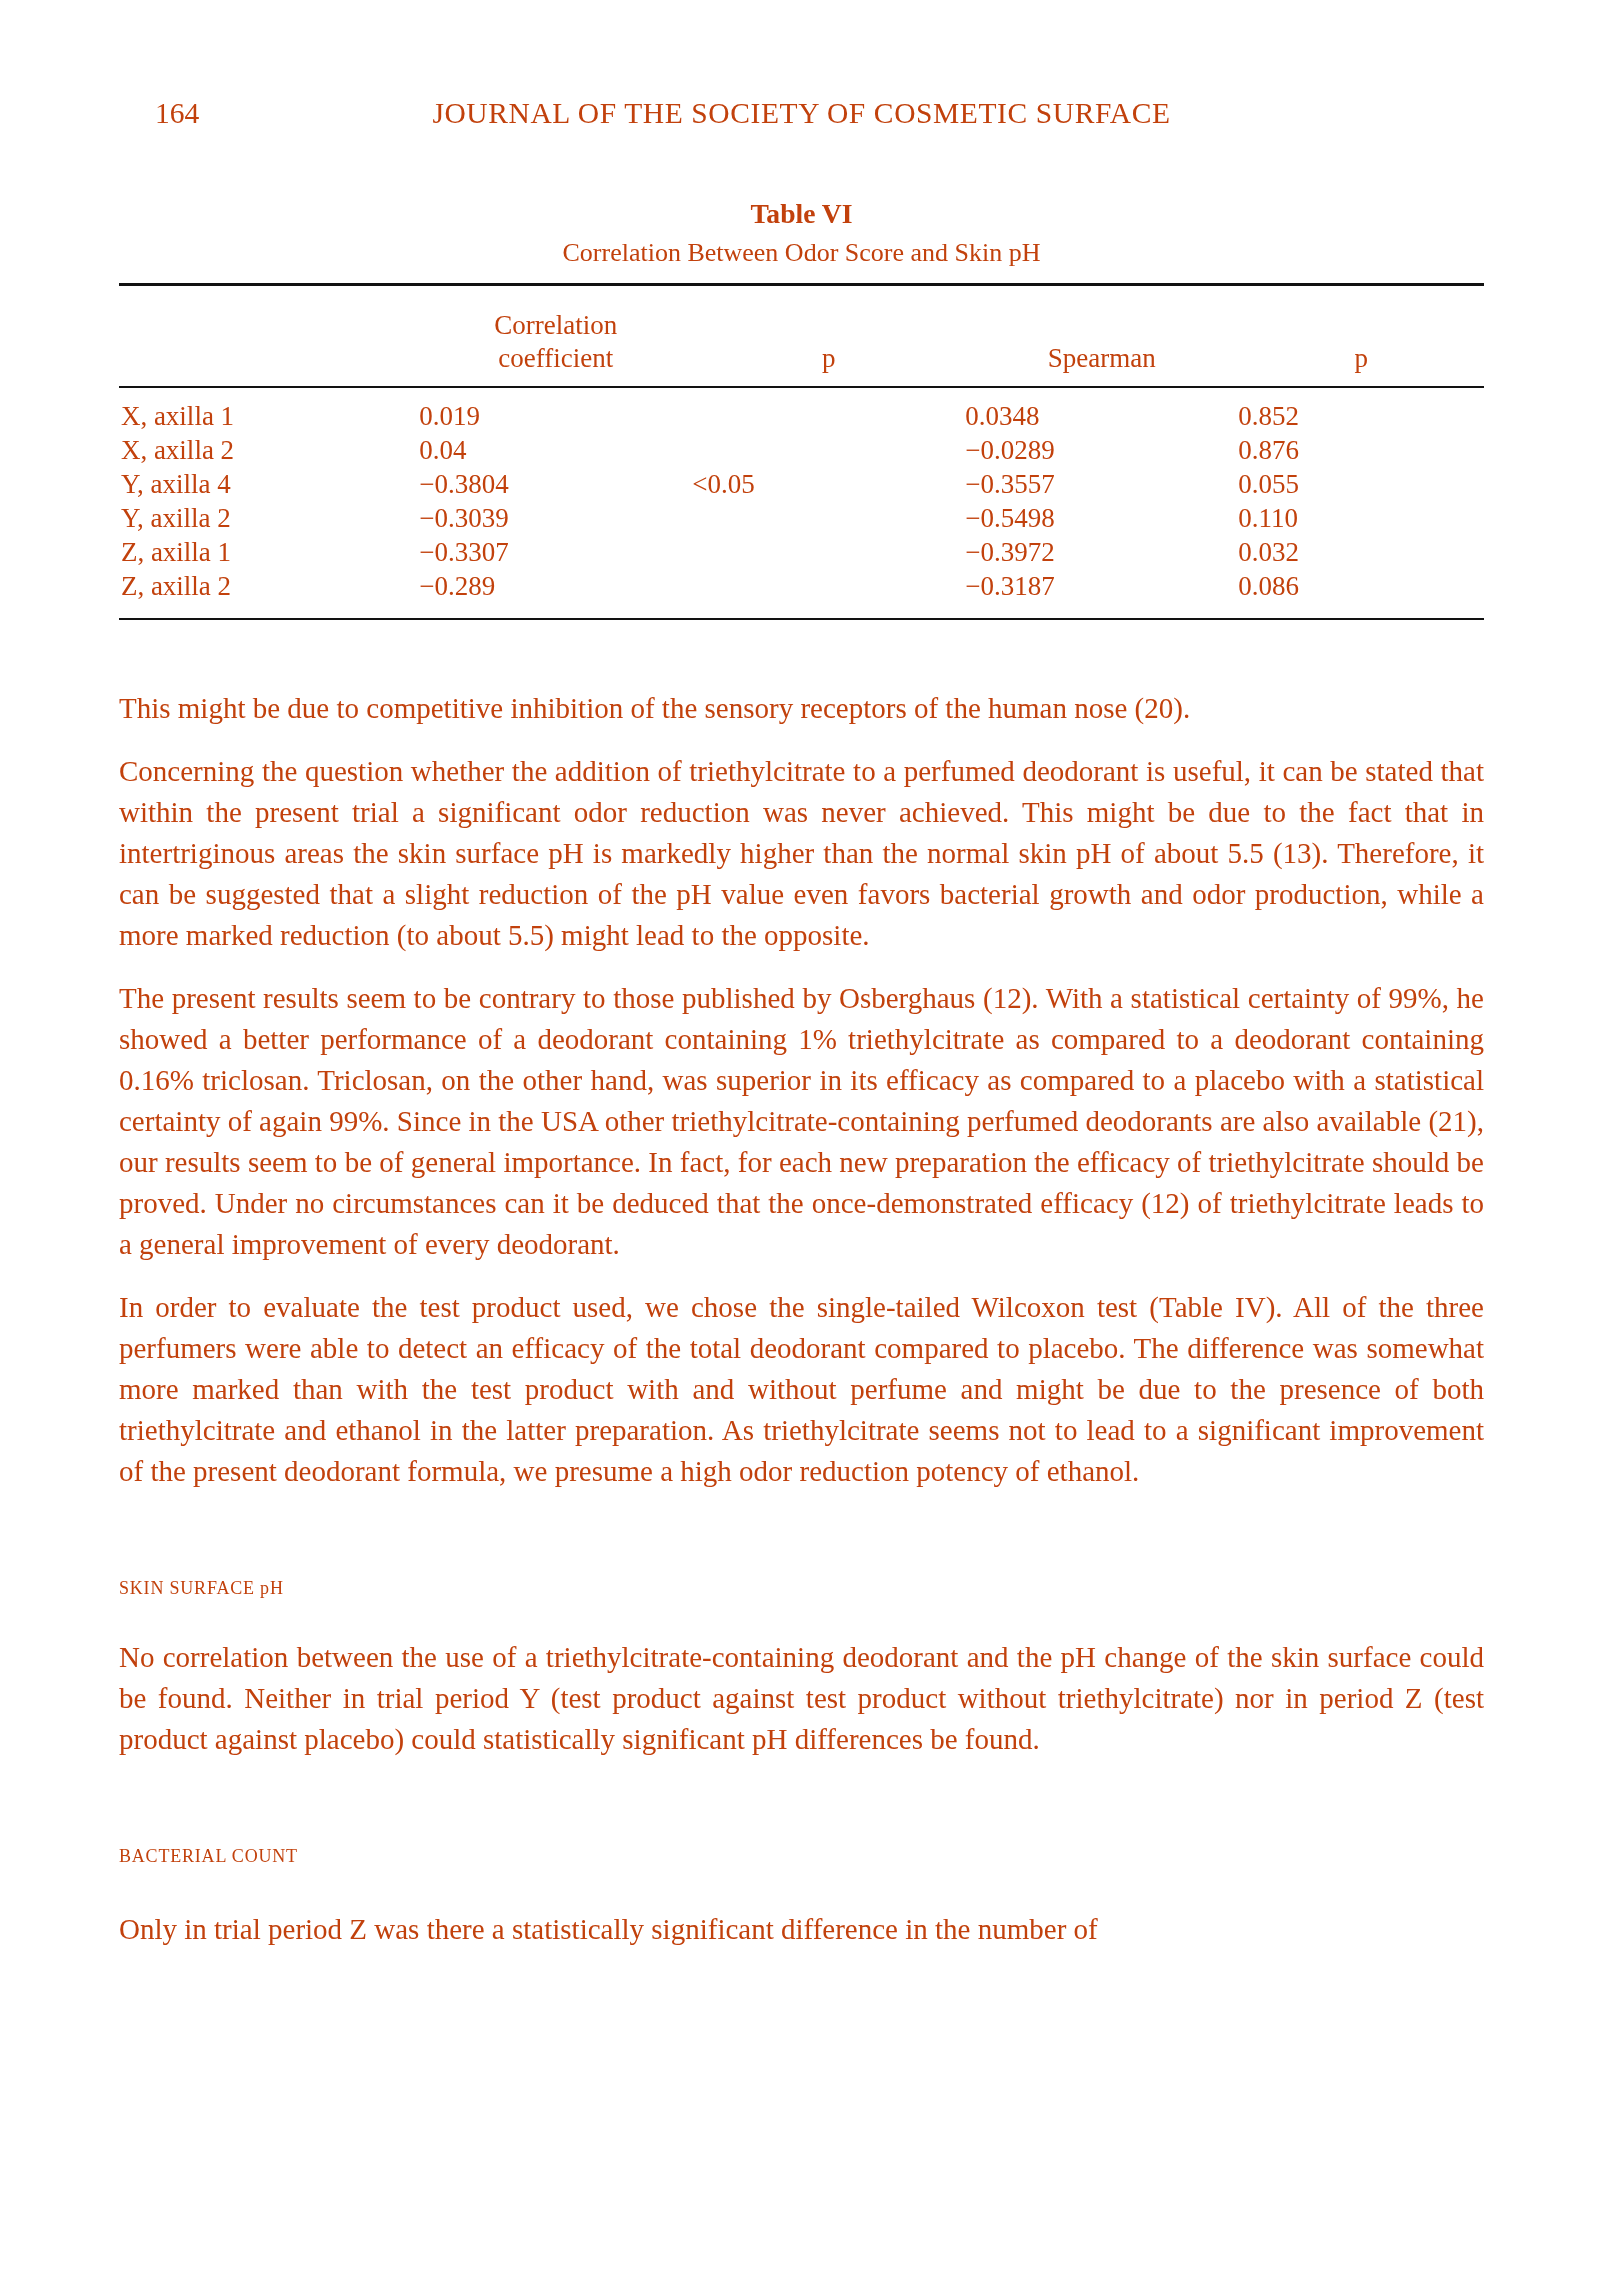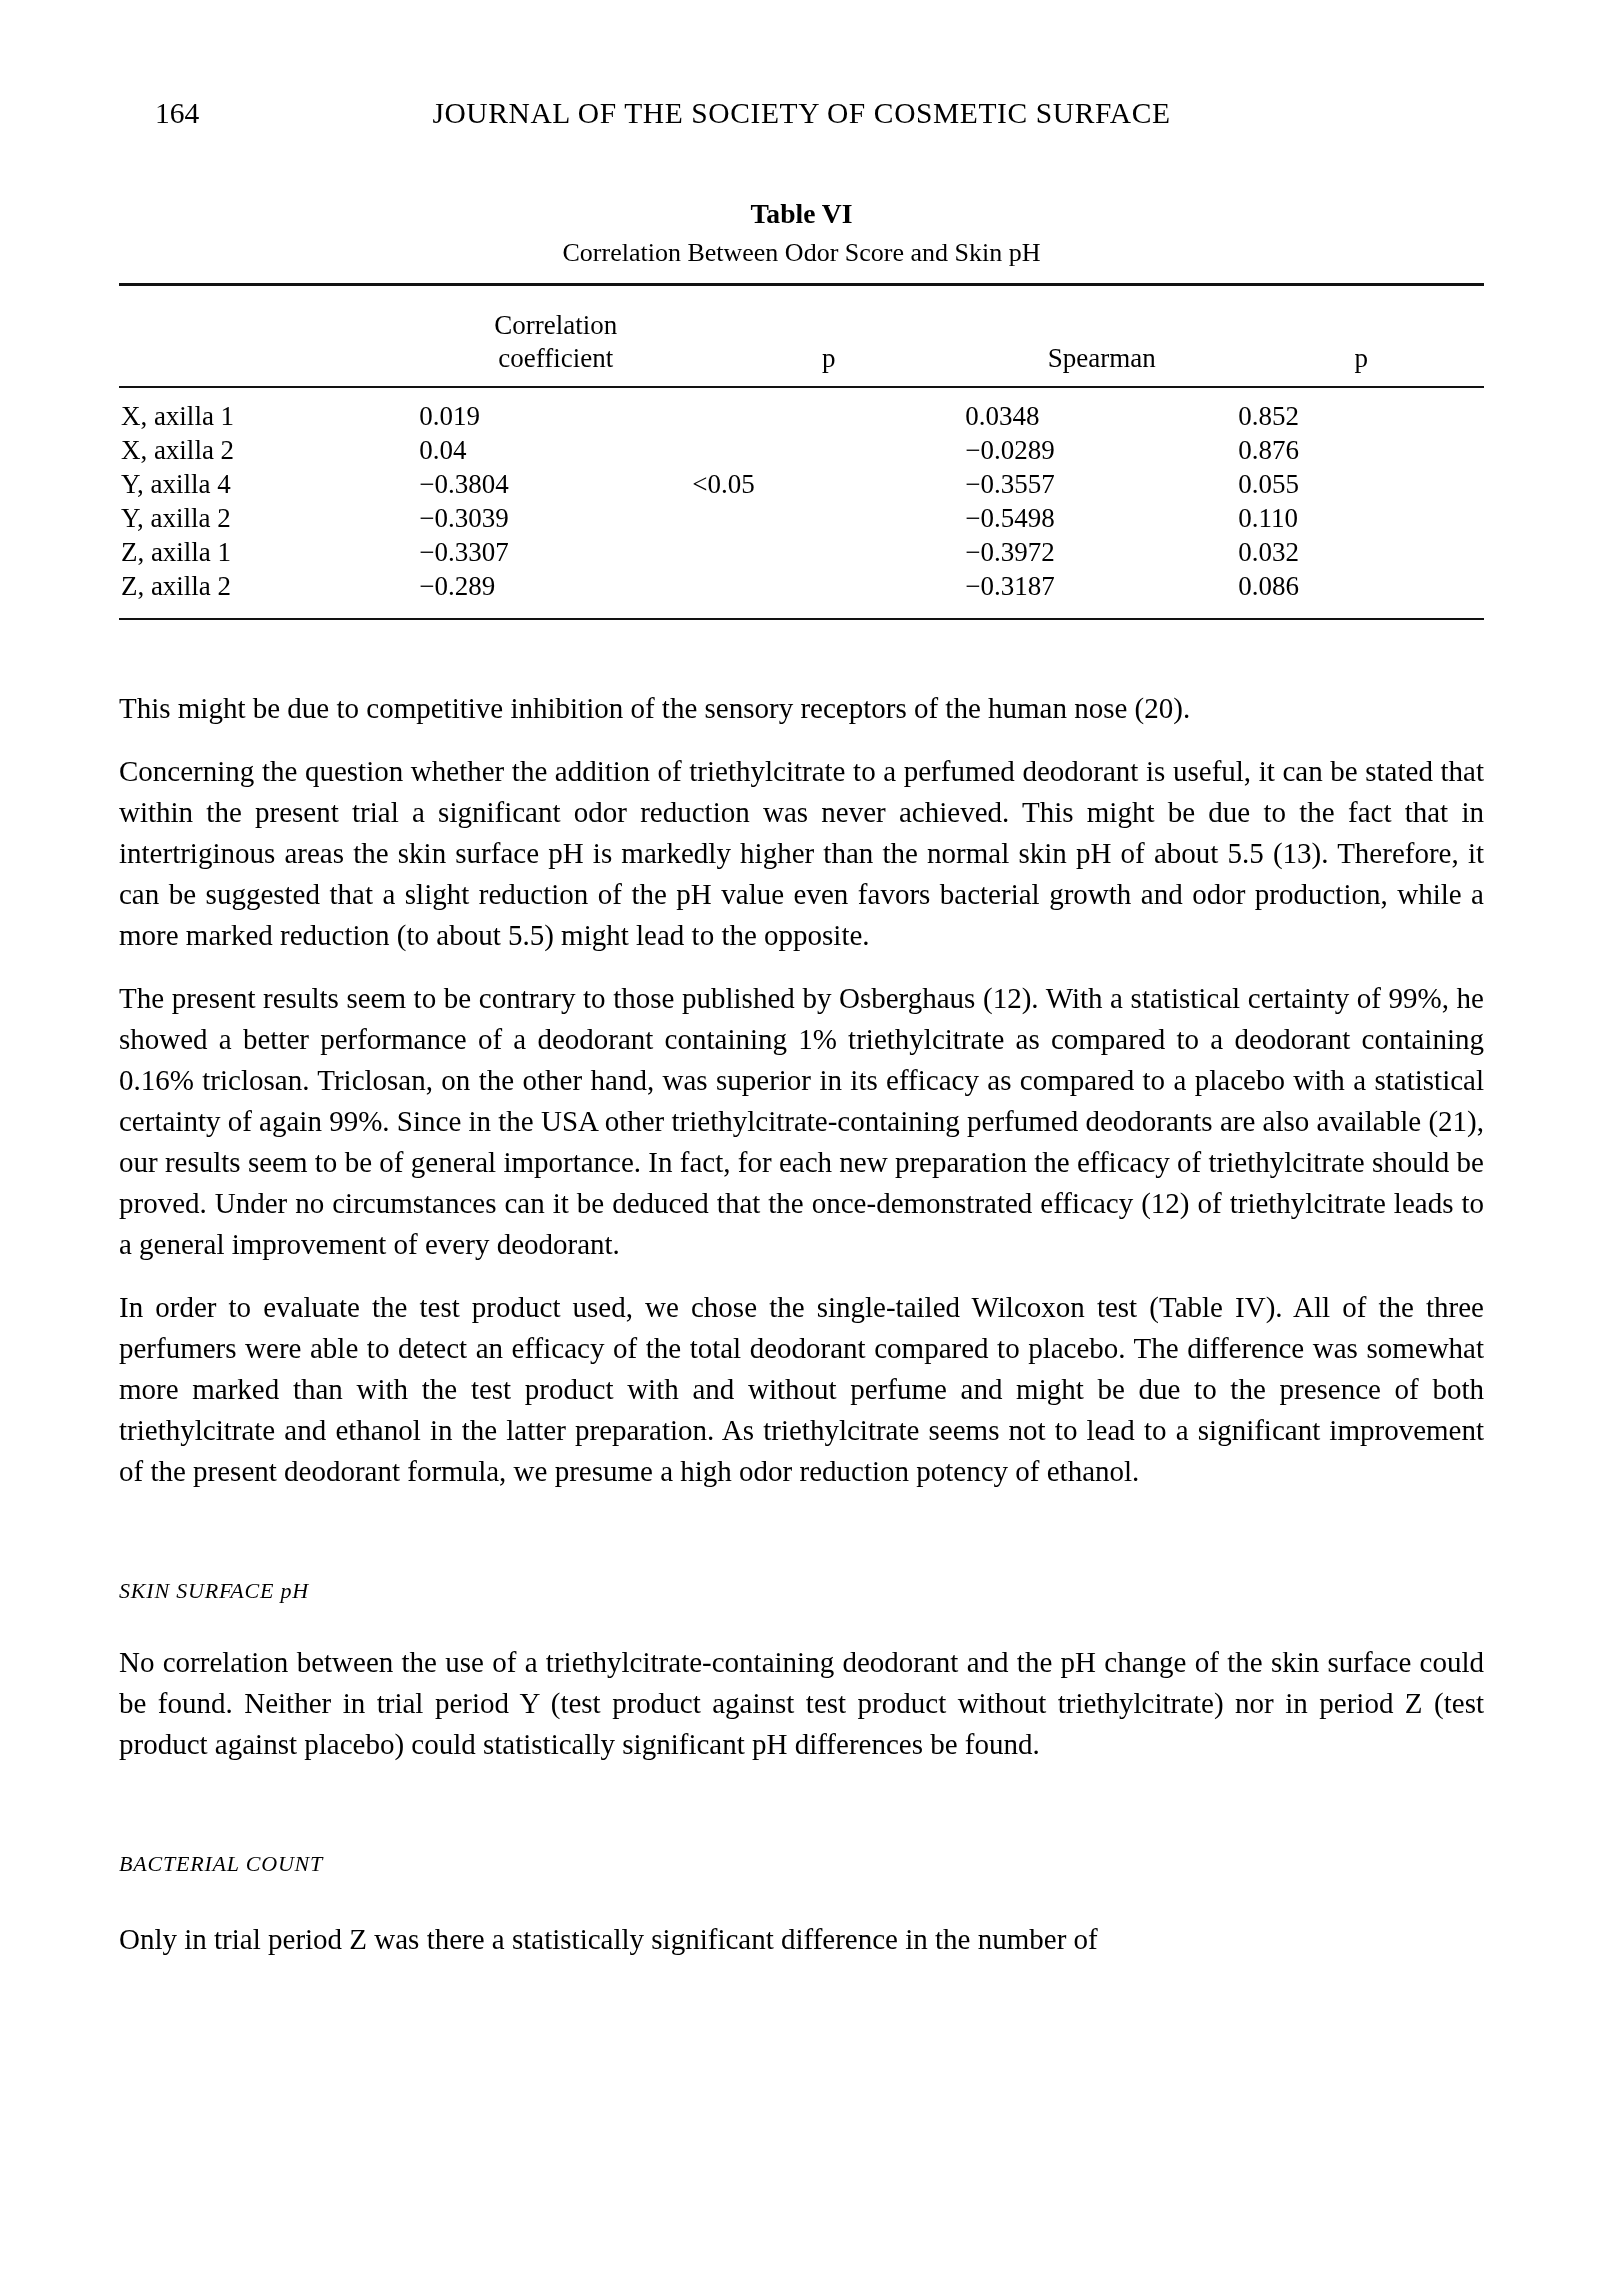--- a/index.html
+++ b/index.html
@@ -1,21 +1,21 @@
 <!DOCTYPE html>
 <html style="font-size:15px"><head>
 <meta charset="utf-8">
 <style>
   html, body { margin:0; padding:0; background:#ffffff; }
   .page {
     position:relative;
     width:1598px;
     height:2287px;
     background:#ffffff;
-    color:#000000;
+    color:#c2410c;
     font-family:"Liberation Serif","DejaVu Serif",serif;
     box-sizing:border-box;
     padding:97px 114px 0 119px;
     overflow:hidden;
   }
 
   
   .running-head { position:relative; height:40px; font-size:29.5px; }
   .page-number { position:absolute; left:36px; top:0; }
   .journal-title { text-align:center; letter-spacing:0.6px; }
@@ -35,24 +35,23 @@
 
   
   .para {
     font-size:29px;
     line-height:41px;
     text-align:justify;
     margin:22px 0 0 0;
   }
   .para.after-table { margin-top:68px; }
   .section-heading {
-    font-size:22px;
+    font-size:18px;
     letter-spacing:0.8px;
     margin-top:86px;
-    font-style:italic;
   }
   .section-heading + .para { margin-top:38px; }
   .section-heading.second { }
   .para.last { margin-top:42px; text-align:left; }
 </style>
 </head>
 <body>
 
 <div class="page">
 

